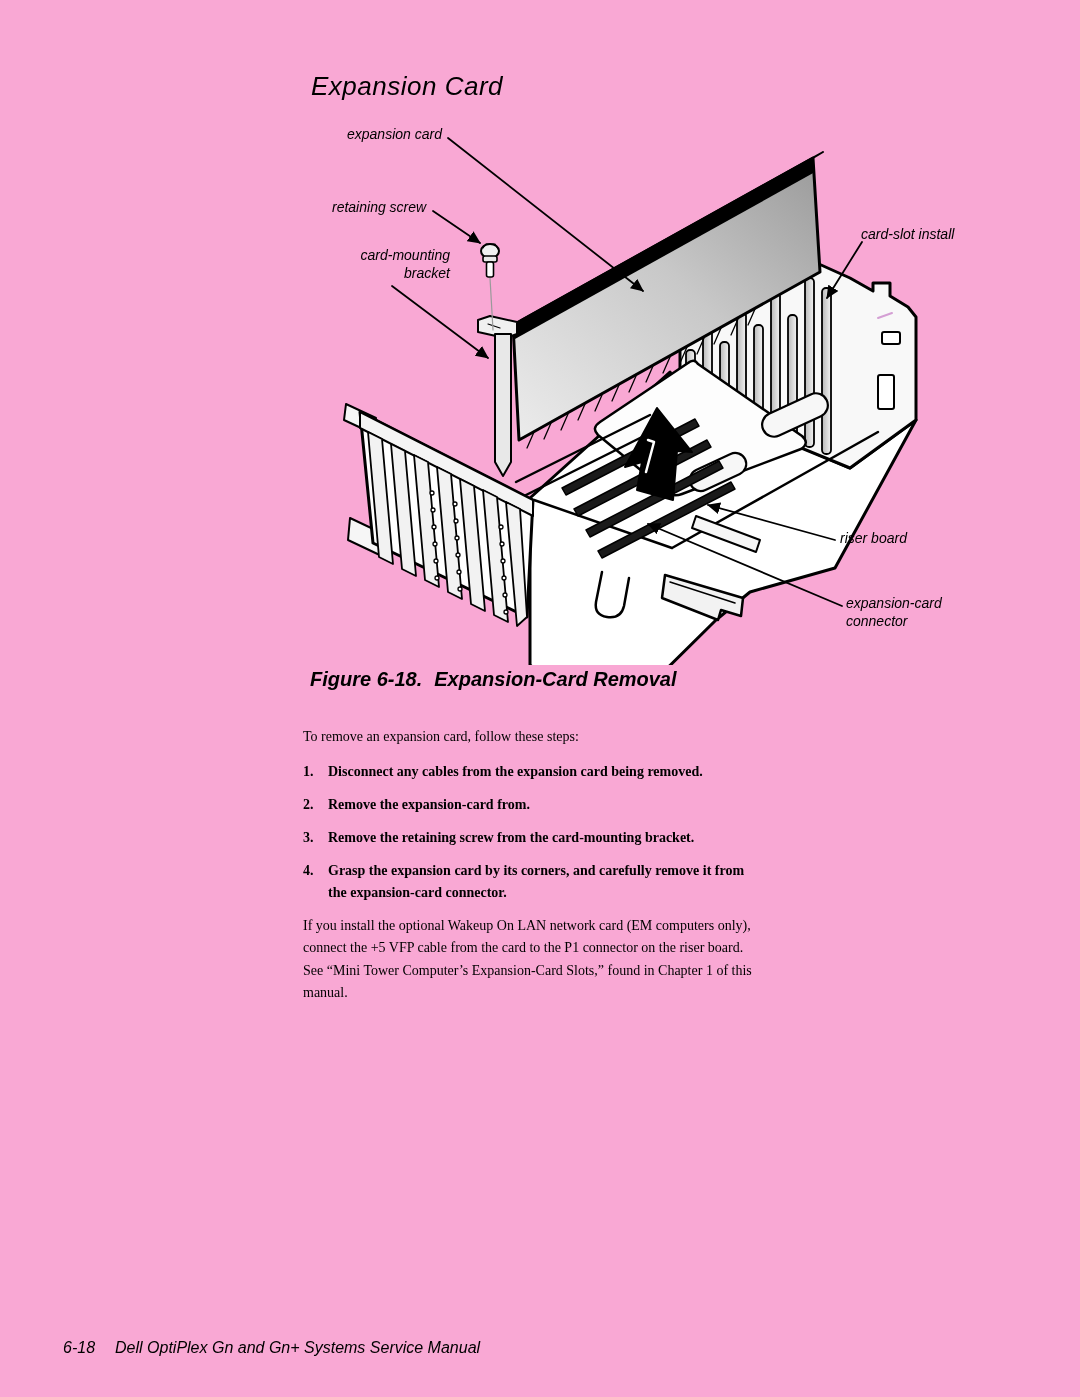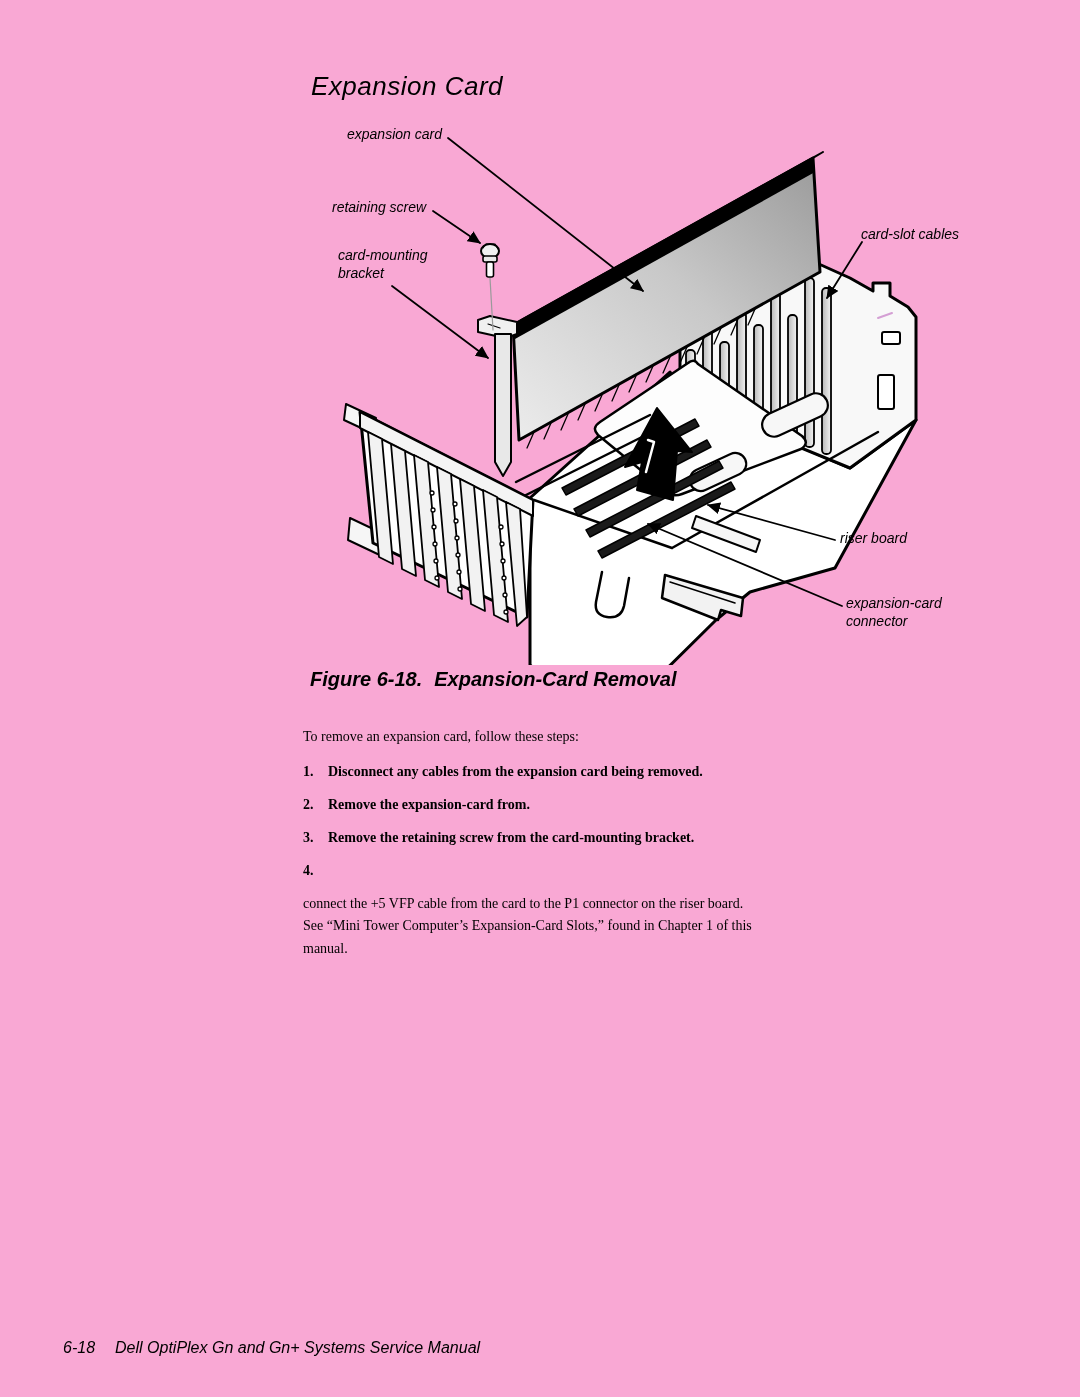--- a/index.html
+++ b/index.html
@@ -171,22 +171,22 @@
         <path d="M103,91 L150,123" marker-end="url(#ah)"></path>
         <path d="M62,166 L158,238" marker-end="url(#ah)"></path>
         <path d="M532,122 L497,178" marker-end="url(#ah)"></path>
         <path d="M505,420 L378,385" marker-end="url(#ah)"></path>
         <path d="M512,486 L318,404" marker-end="url(#ah)"></path>
       </g>
     </svg>
 
     <div class="lbl" style="left:347px;top:125px;">expansion card</div>
     <div class="lbl" style="left:332px;top:198px;">retaining screw</div>
-    <div class="lbl wrap" style="left:338px;top:246px;width:112px;">card-mounting bracket</div>
-    <div class="lbl" style="left:861px;top:225px;">card-slot cables</div>
+    <div class="lbl wrap" style="left:338px;top:246px;width:112px;text-align:right;">card-mounting bracket</div>
+    <div class="lbl" style="left:861px;top:225px;">card-slot install</div>
     <div class="lbl" style="left:840px;top:529px;">riser board</div>
     <div class="lbl wrap" style="left:846px;top:594px;width:124px;">expansion-card connector</div>
   </div>
 
   <div class="caption">
     <span class="cap-num">Figure 6-18.</span><span class="cap-title">Expansion-Card Removal</span>
   </div>
 
   <div class="bodycol">
     <p class="intro">To remove an expansion card, follow these steps:</p>
@@ -199,24 +199,27 @@
       <span class="num">2.</span>
       <span class="stext"><span>Remove the expansion-card from.</span></span>
     </div>
     <div class="step">
       <span class="num">3.</span>
       <span class="stext"><span>Remove the retaining screw from the card-mounting bracket.</span></span>
     </div>
     <div class="step">
       <span class="num">4.</span>
       <span class="stext">
+        <div>Grasp the expansion card by its corners, and carefully remove it from</div>
+        <div>the expansion-card connector.</div>
       </span>
     </div>
 
     <div class="para">
+      <div>If you install the optional Wakeup On LAN network card (EM computers only),</div>
       <div>connect the +5 VFP cable from the card to the P1 connector on the riser board.</div>
       <div>See “Mini Tower Computer’s Expansion-Card Slots,” found in Chapter 1 of this</div>
       <div>manual.</div>
     </div>
   </div>
 
   <div class="footer">
     <span>6-18</span><span class="mtitle">Dell OptiPlex Gn and Gn+ Systems Service Manual</span>
   </div>
 

